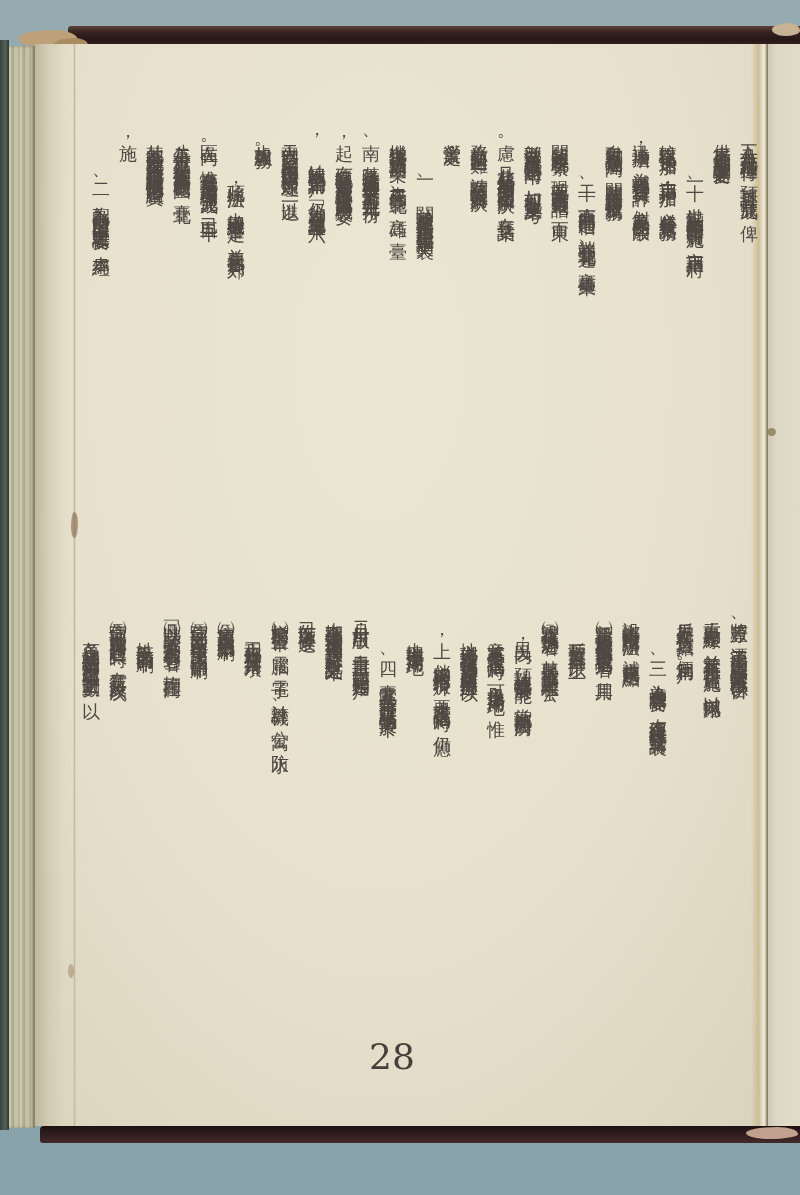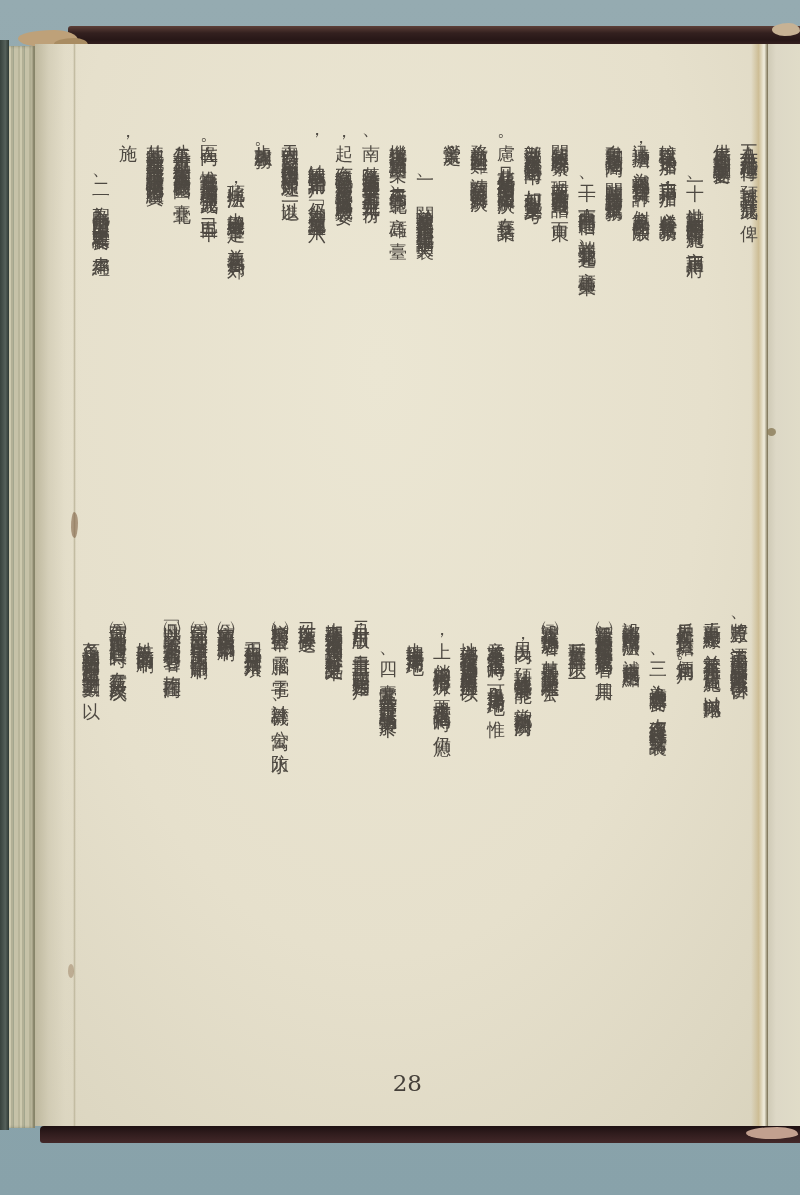--- a/index.html
+++ b/index.html
@@ -44,22 +44,22 @@
   
   .band{position:absolute;display:flex;flex-direction:row-reverse;gap:4px;}
   .band-top{top:86px;right:40px;}
   .band-bottom{top:564px;right:50px;}
   .column{writing-mode:vertical-rl;text-orientation:upright;
        width:23px;font-size:18px;line-height:23px;letter-spacing:2px;
        color:#4e4942;white-space:pre;}
   .indent-0{padding-top:0;}
   .indent-1{padding-top:20px;}
   .indent-2{padding-top:40px;}
-  .page-number{position:absolute;left:327px;top:1026px;width:60px;
-       text-align:right;font-size:23px;color:#45403a;
+  .page-number{position:absolute;left:327px;top:992px;width:60px;
+       text-align:center;font-size:36px;color:#45403a;
        font-family:"DejaVu Serif","Liberation Serif",serif;}
 </style>
 </head>
 <body>
 
 <div class="backdrop">
 
   <div class="cover-top"></div>
   <div class="wear wear-a"></div>
   <div class="wear wear-b"></div>

